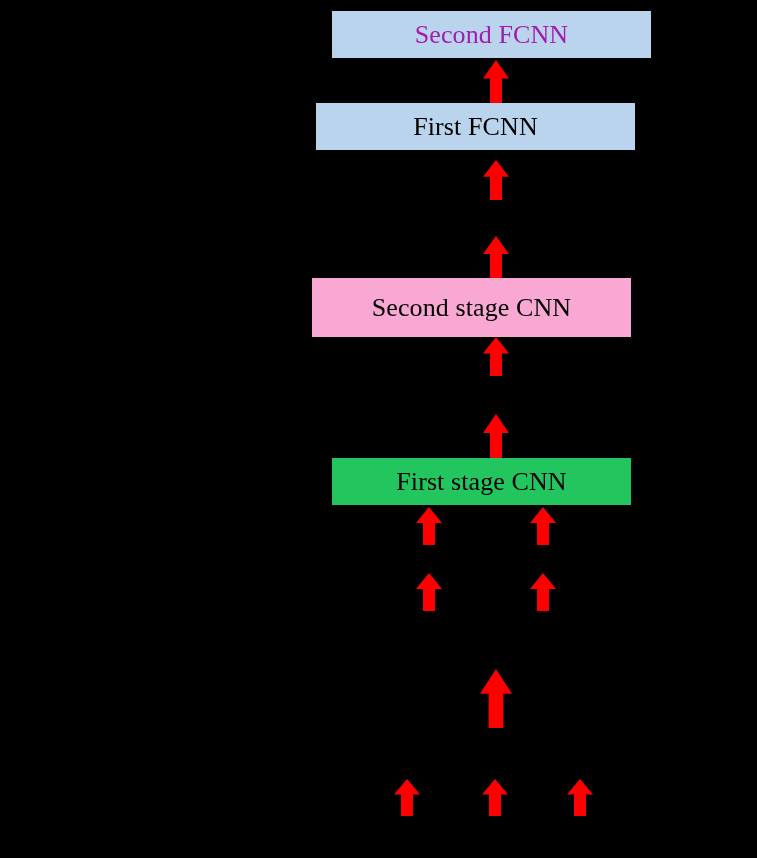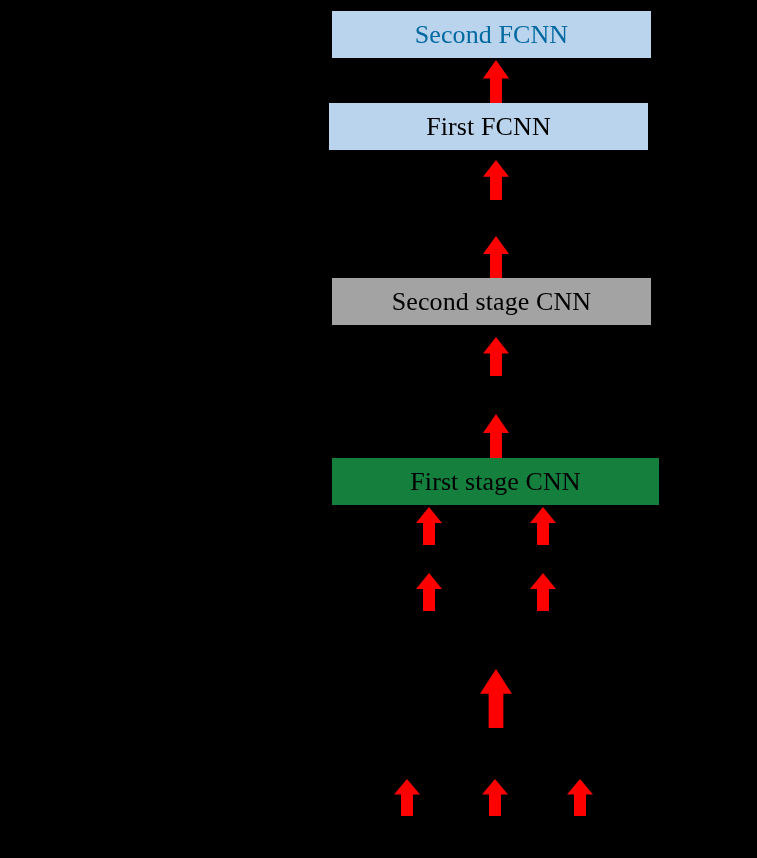--- a/index.html
+++ b/index.html
@@ -103,24 +103,24 @@
       <svg viewBox="0 0 26 37" preserveAspectRatio="none">
         <polygon points="13,0 26,15.54 18.98,15.54 18.98,37 7.02,37 7.02,15.54 0,15.54" fill="#ff0000"></polygon>
       </svg>
     </div>
     <div class="arrow" style="left: 567px; top: 779px; width: 26px; height: 37px;">
       <svg viewBox="0 0 26 37" preserveAspectRatio="none">
         <polygon points="13,0 26,15.54 18.98,15.54 18.98,37 7.02,37 7.02,15.54 0,15.54" fill="#ff0000"></polygon>
       </svg>
     </div>
     <div class="node-box" style="left: 332px; top: 11px; width: 319px; height: 47px; background: rgb(185, 212, 236);">
-      <span class="node-label" style="color: #0369a1;">Second FCNN</span>
+      <span class="node-label" style="color: #a21caf;">Second FCNN</span>
     </div>
-    <div class="node-box" style="left: 329px; top: 103px; width: 319px; height: 47px; background: rgb(185, 212, 236);">
+    <div class="node-box" style="left: 316px; top: 103px; width: 319px; height: 47px; background: rgb(185, 212, 236);">
       <span class="node-label" style="color: rgb(0, 0, 0);">First FCNN</span>
     </div>
-    <div class="node-box" style="left: 332px; top: 278px; width: 319px; height: 47px; background: #a3a3a3;">
+    <div class="node-box" style="left: 312px; top: 278px; width: 319px; height: 59px; background: #f9a8d4;">
       <span class="node-label" style="color: rgb(0, 0, 0);">Second stage CNN</span>
     </div>
-    <div class="node-box" style="left: 332px; top: 458px; width: 327px; height: 47px; background: #15803d;">
+    <div class="node-box" style="left: 332px; top: 458px; width: 299px; height: 47px; background: #22c55e;">
       <span class="node-label" style="color: rgb(0, 0, 0);">First stage CNN</span>
     </div>
   </div>
 
 </body></html>

